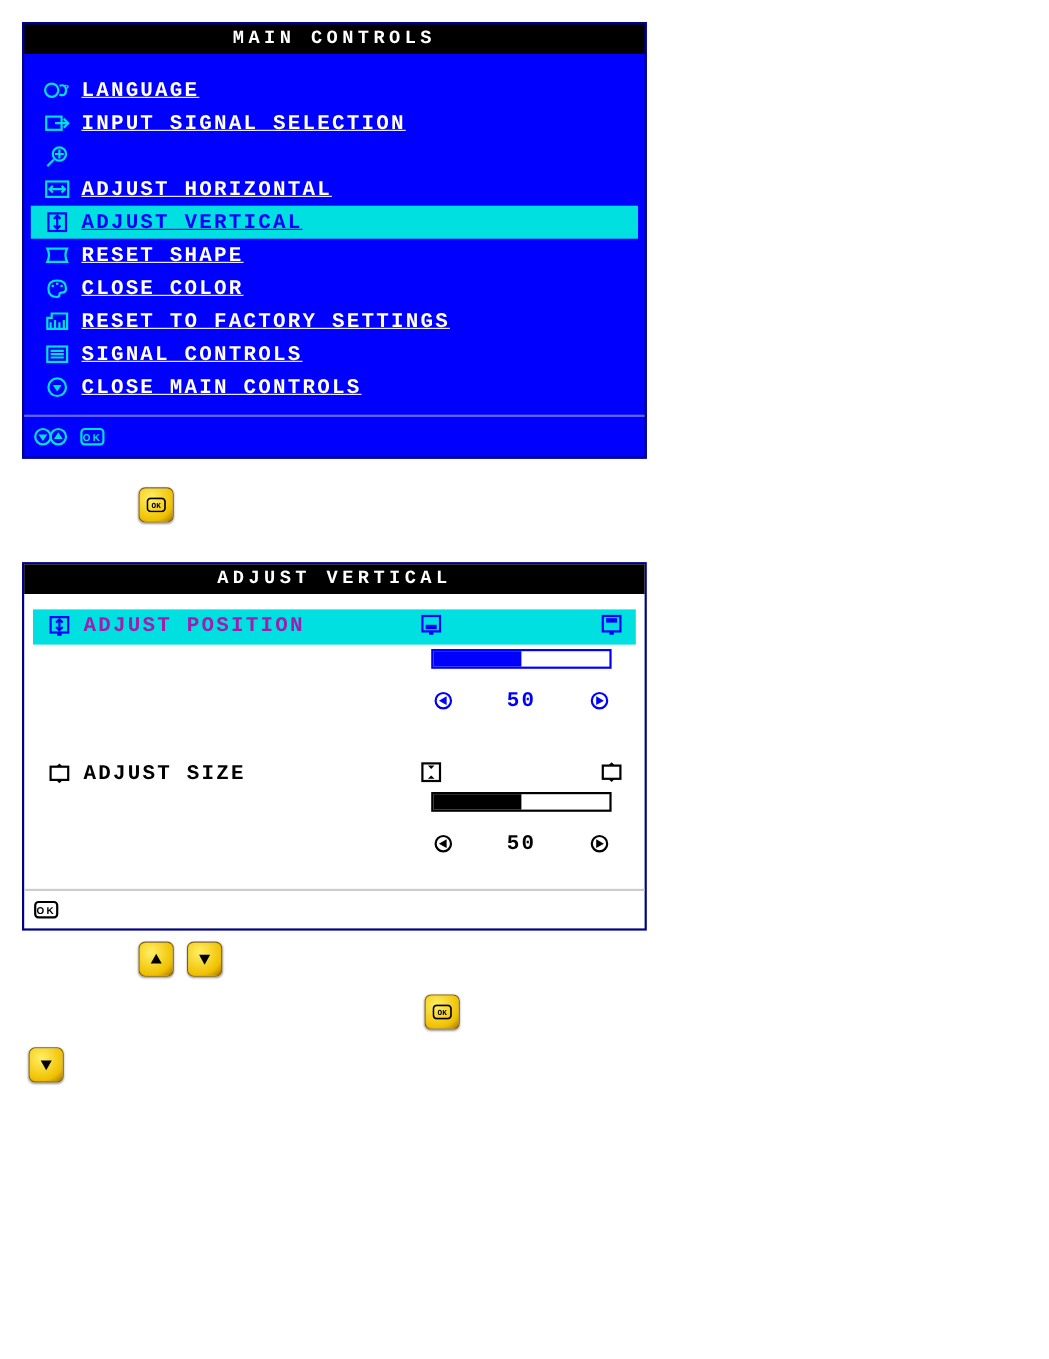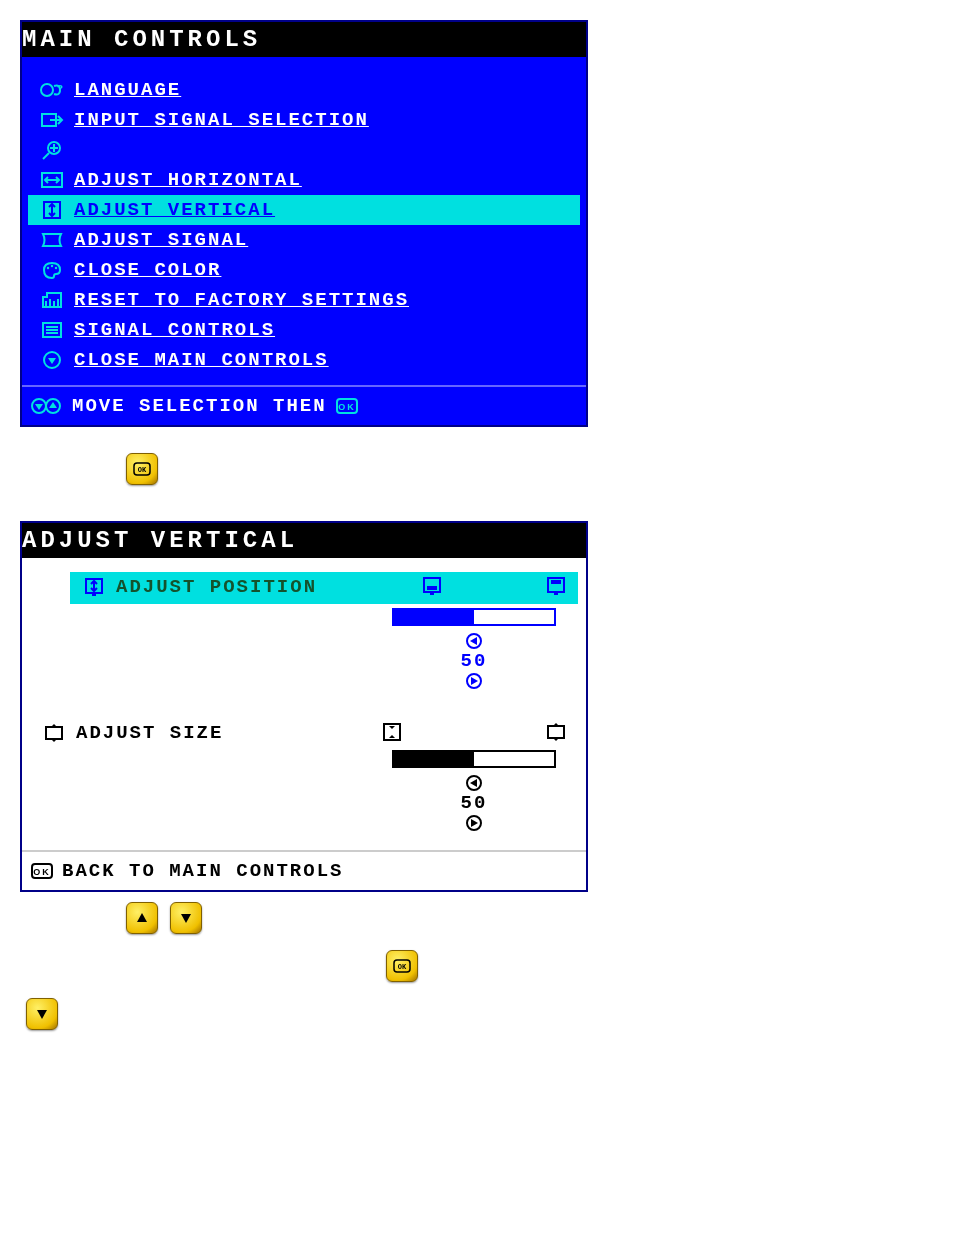--- a/index.html
+++ b/index.html
@@ -16,23 +16,23 @@
     background: #0000ff;
     color: #ffffff;
     font-size: 19px;
     letter-spacing: 2px;
     margin-bottom: 20px;
     position: relative;
   }
   .osd-title {
     background: #000000;
     color: #ffffff;
-    text-align: left;
+    text-align: center;
     padding: 4px 0;
-    font-size: 24px;
+    font-size: 17px;
     letter-spacing: 4px;
   }
   .osd-body {
     padding: 18px 6px 10px 6px;
   }
   .row {
     display: flex;
     align-items: center;
     padding: 2px 6px;
     min-height: 26px;
@@ -92,22 +92,21 @@
   .osd2-body {
     padding: 14px 8px 10px 8px;
   }
   .adj-row {
     display: flex;
     align-items: flex-start;
     padding: 4px 6px;
   }
   .adj-row.highlight {
     background: #00e0e0;
-    color: #14532d;
-    margin-left: 40px;
+    color: #a21caf;
   }
   .adj-left {
     display: flex;
     align-items: center;
     width: 340px;
   }
   .adj-left .icon {
     width: 36px;
     display: inline-flex;
     justify-content: center;
@@ -135,24 +134,23 @@
     background: #0000ff;
     height: 100%;
   }
   .adj-bar.bw { border-color: #000000; }
   .adj-bar.bw .fill { background: #000000; }
   .adj-val {
     display: flex;
     justify-content: space-between;
     align-items: center;
     width: 160px;
-    margin: 4px auto;
+    margin: 16px auto;
     color: #0000ff;
     padding-top: 2px;
-    flex-direction: column;
   }
   .adj-val.bw { color: #000000; }
   .osd2-footer {
     border-top: 2px solid #cccccc;
     padding: 8px 6px;
     display: flex;
     align-items: center;
     color: #000000;
   }
   .osd2-footer .icon {
@@ -243,21 +241,21 @@
       </span>
       <span class="lbl">ADJUST VERTICAL</span>
     </div>
 
     <div class="row">
       <span class="icon">
         <svg width="24" height="20" viewBox="0 0 24 20">
             <path d="M3 4 Q6 10 3 16 L21 16 Q18 10 21 4 Z" fill="none" stroke="#00e0e0" stroke-width="2"></path>
           </svg>
       </span>
-      <span class="lbl">ADJUST SIGNAL</span>
+      <span class="lbl">RESET SHAPE</span>
     </div>
 
     <div class="row">
       <span class="icon">
         <svg width="24" height="20" viewBox="0 0 24 20">
             <path d="M12 3 Q20 3 20 10 Q20 14 16 14 Q14 14 14 16 Q14 18 12 18 Q4 18 4 10 Q4 3 12 3 Z" fill="none" stroke="#00e0e0" stroke-width="2"></path>
             <circle cx="8" cy="8" r="1.2" fill="#00e0e0"></circle>
             <circle cx="12" cy="6" r="1.2" fill="#00e0e0"></circle>
             <circle cx="16" cy="8" r="1.2" fill="#00e0e0"></circle>
           </svg>
@@ -301,21 +299,20 @@
   <div class="osd-footer">
     <span class="icon">
       <svg width="32" height="20" viewBox="0 0 32 20">
         <circle cx="9" cy="10" r="7" fill="none" stroke="#00e0e0" stroke-width="2"></circle>
           <polygon points="9,14 5,8 13,8" fill="#00e0e0"></polygon>
         <circle cx="23" cy="10" r="7" fill="none" stroke="#00e0e0" stroke-width="2"></circle>
           <polygon points="23,6 19,12 27,12" fill="#00e0e0"></polygon>
       </svg>
     </span>
     <span class="lbl">
-      <span>MOVE SELECTION THEN</span>
       <svg width="24" height="18" viewBox="0 0 24 18">
           <rect x="2" y="2" width="20" height="14" rx="3" fill="none" stroke="#00e0e0" stroke-width="2"></rect>
           <text x="12" y="13" text-anchor="middle" font-size="9" fill="#00e0e0" font-family="sans-serif" font-weight="bold">OK</text>
         </svg>
     </span>
   </div>
 </div>
 
 <div class="hw-row">
   <span class="hw-btn">
@@ -437,21 +434,20 @@
     </div>
 
   </div>
   <div class="osd2-footer">
     <span class="icon">
       <svg width="24" height="18" viewBox="0 0 24 18">
           <rect x="2" y="2" width="20" height="14" rx="3" fill="none" stroke="#000" stroke-width="2"></rect>
           <text x="12" y="13" text-anchor="middle" font-size="9" fill="#000" font-family="sans-serif" font-weight="bold">OK</text>
         </svg>
     </span>
-    <span class="lbl" style="padding-left:6px">BACK TO MAIN CONTROLS</span>
   </div>
 </div>
 
 <div class="hw-row">
   <span class="hw-btn">
     <svg width="16" height="16" viewBox="0 0 16 16">
         <polygon points="8,3 3,12 13,12" fill="#000"></polygon>
       </svg>
   </span>
   <span class="hw-btn">

